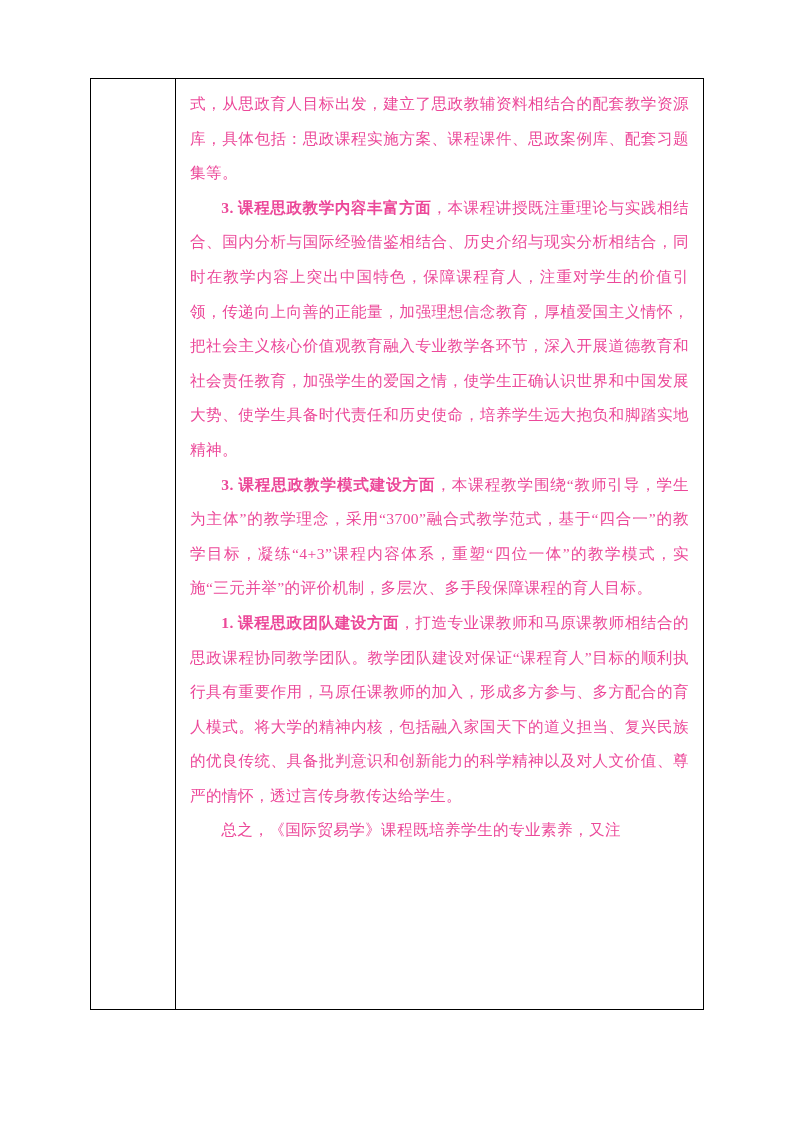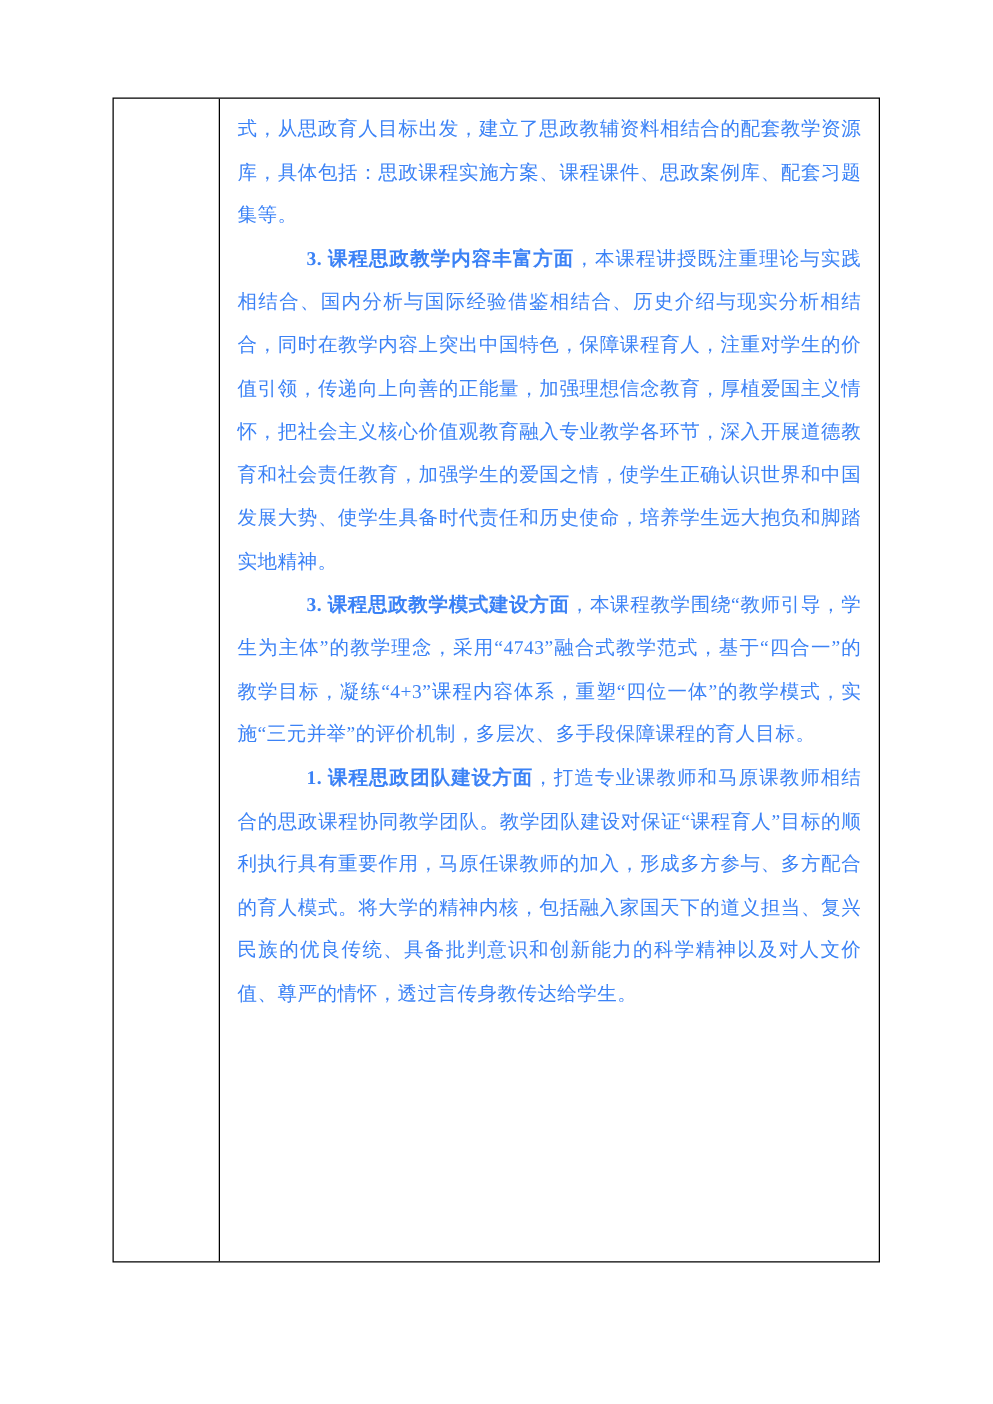--- a/index.html
+++ b/index.html
@@ -36,36 +36,35 @@
   }
   .col-main {
     flex: 1 1 auto;
     box-sizing: border-box;
     padding: 8px 14px 8px 14px;
     overflow: hidden;
   }
   .para {
     font-size: 15.6px;
     line-height: 34.6px;
-    color: #3b82f6;
+    color: #ec4899;
     text-align: justify;
     text-justify: inter-ideograph;
     letter-spacing: 0.4px;
     margin: 0;
     text-indent: 0;
   }
   .para.indent {
     text-indent: 2em;
   }
   .para b {
     font-weight: 700;
   }
   .para .lead {
     font-weight: 700;
-    margin-left: 24px;
   }
 </style>
 </head>
 <body>
 
 <div class="page">
   <div class="doc-table">
     <div class="col-narrow">
       <span></span>
     </div>
@@ -73,23 +72,26 @@
 
       <p class="para">
         <span>式，从思政育人目标出发，建立了思政教辅资料相结合的配套教学资源库，具体包括：思政课程实施方案、课程课件、思政案例库、配套习题集等。</span>
       </p>
 
       <p class="para indent">
         <b class="lead">3. 课程思政教学内容丰富方面</b><span>，本课程讲授既注重理论与实践相结合、国内分析与国际经验借鉴相结合、历史介绍与现实分析相结合，同时在教学内容上突出中国特色，保障课程育人，注重对学生的价值引领，传递向上向善的正能量，加强理想信念教育，厚植爱国主义情怀，把社会主义核心价值观教育融入专业教学各环节，深入开展道德教育和社会责任教育，加强学生的爱国之情，使学生正确认识世界和中国发展大势、使学生具备时代责任和历史使命，培养学生远大抱负和脚踏实地精神。</span>
       </p>
 
       <p class="para indent">
-        <b class="lead">3. 课程思政教学模式建设方面</b><span>，本课程教学围绕“教师引导，学生为主体”的教学理念，采用“4743”融合式教学范式，基于“四合一”的教学目标，凝练“4+3”课程内容体系，重塑“四位一体”的教学模式，实施“三元并举”的评价机制，多层次、多手段保障课程的育人目标。</span>
+        <b class="lead">3. 课程思政教学模式建设方面</b><span>，本课程教学围绕“教师引导，学生为主体”的教学理念，采用“3700”融合式教学范式，基于“四合一”的教学目标，凝练“4+3”课程内容体系，重塑“四位一体”的教学模式，实施“三元并举”的评价机制，多层次、多手段保障课程的育人目标。</span>
       </p>
 
       <p class="para indent">
         <b class="lead">1. 课程思政团队建设方面</b><span>，打造专业课教师和马原课教师相结合的思政课程协同教学团队。教学团队建设对保证“课程育人”目标的顺利执行具有重要作用，马原任课教师的加入，形成多方参与、多方配合的育人模式。将大学的精神内核，包括融入家国天下的道义担当、复兴民族的优良传统、具备批判意识和创新能力的科学精神以及对人文价值、尊严的情怀，透过言传身教传达给学生。</span>
       </p>
 
+      <p class="para indent">
+        <span>总之，《国际贸易学》课程既培养学生的专业素养，又注</span>
+      </p>
 
     </div>
   </div>
 </div>
 
 </body></html>

